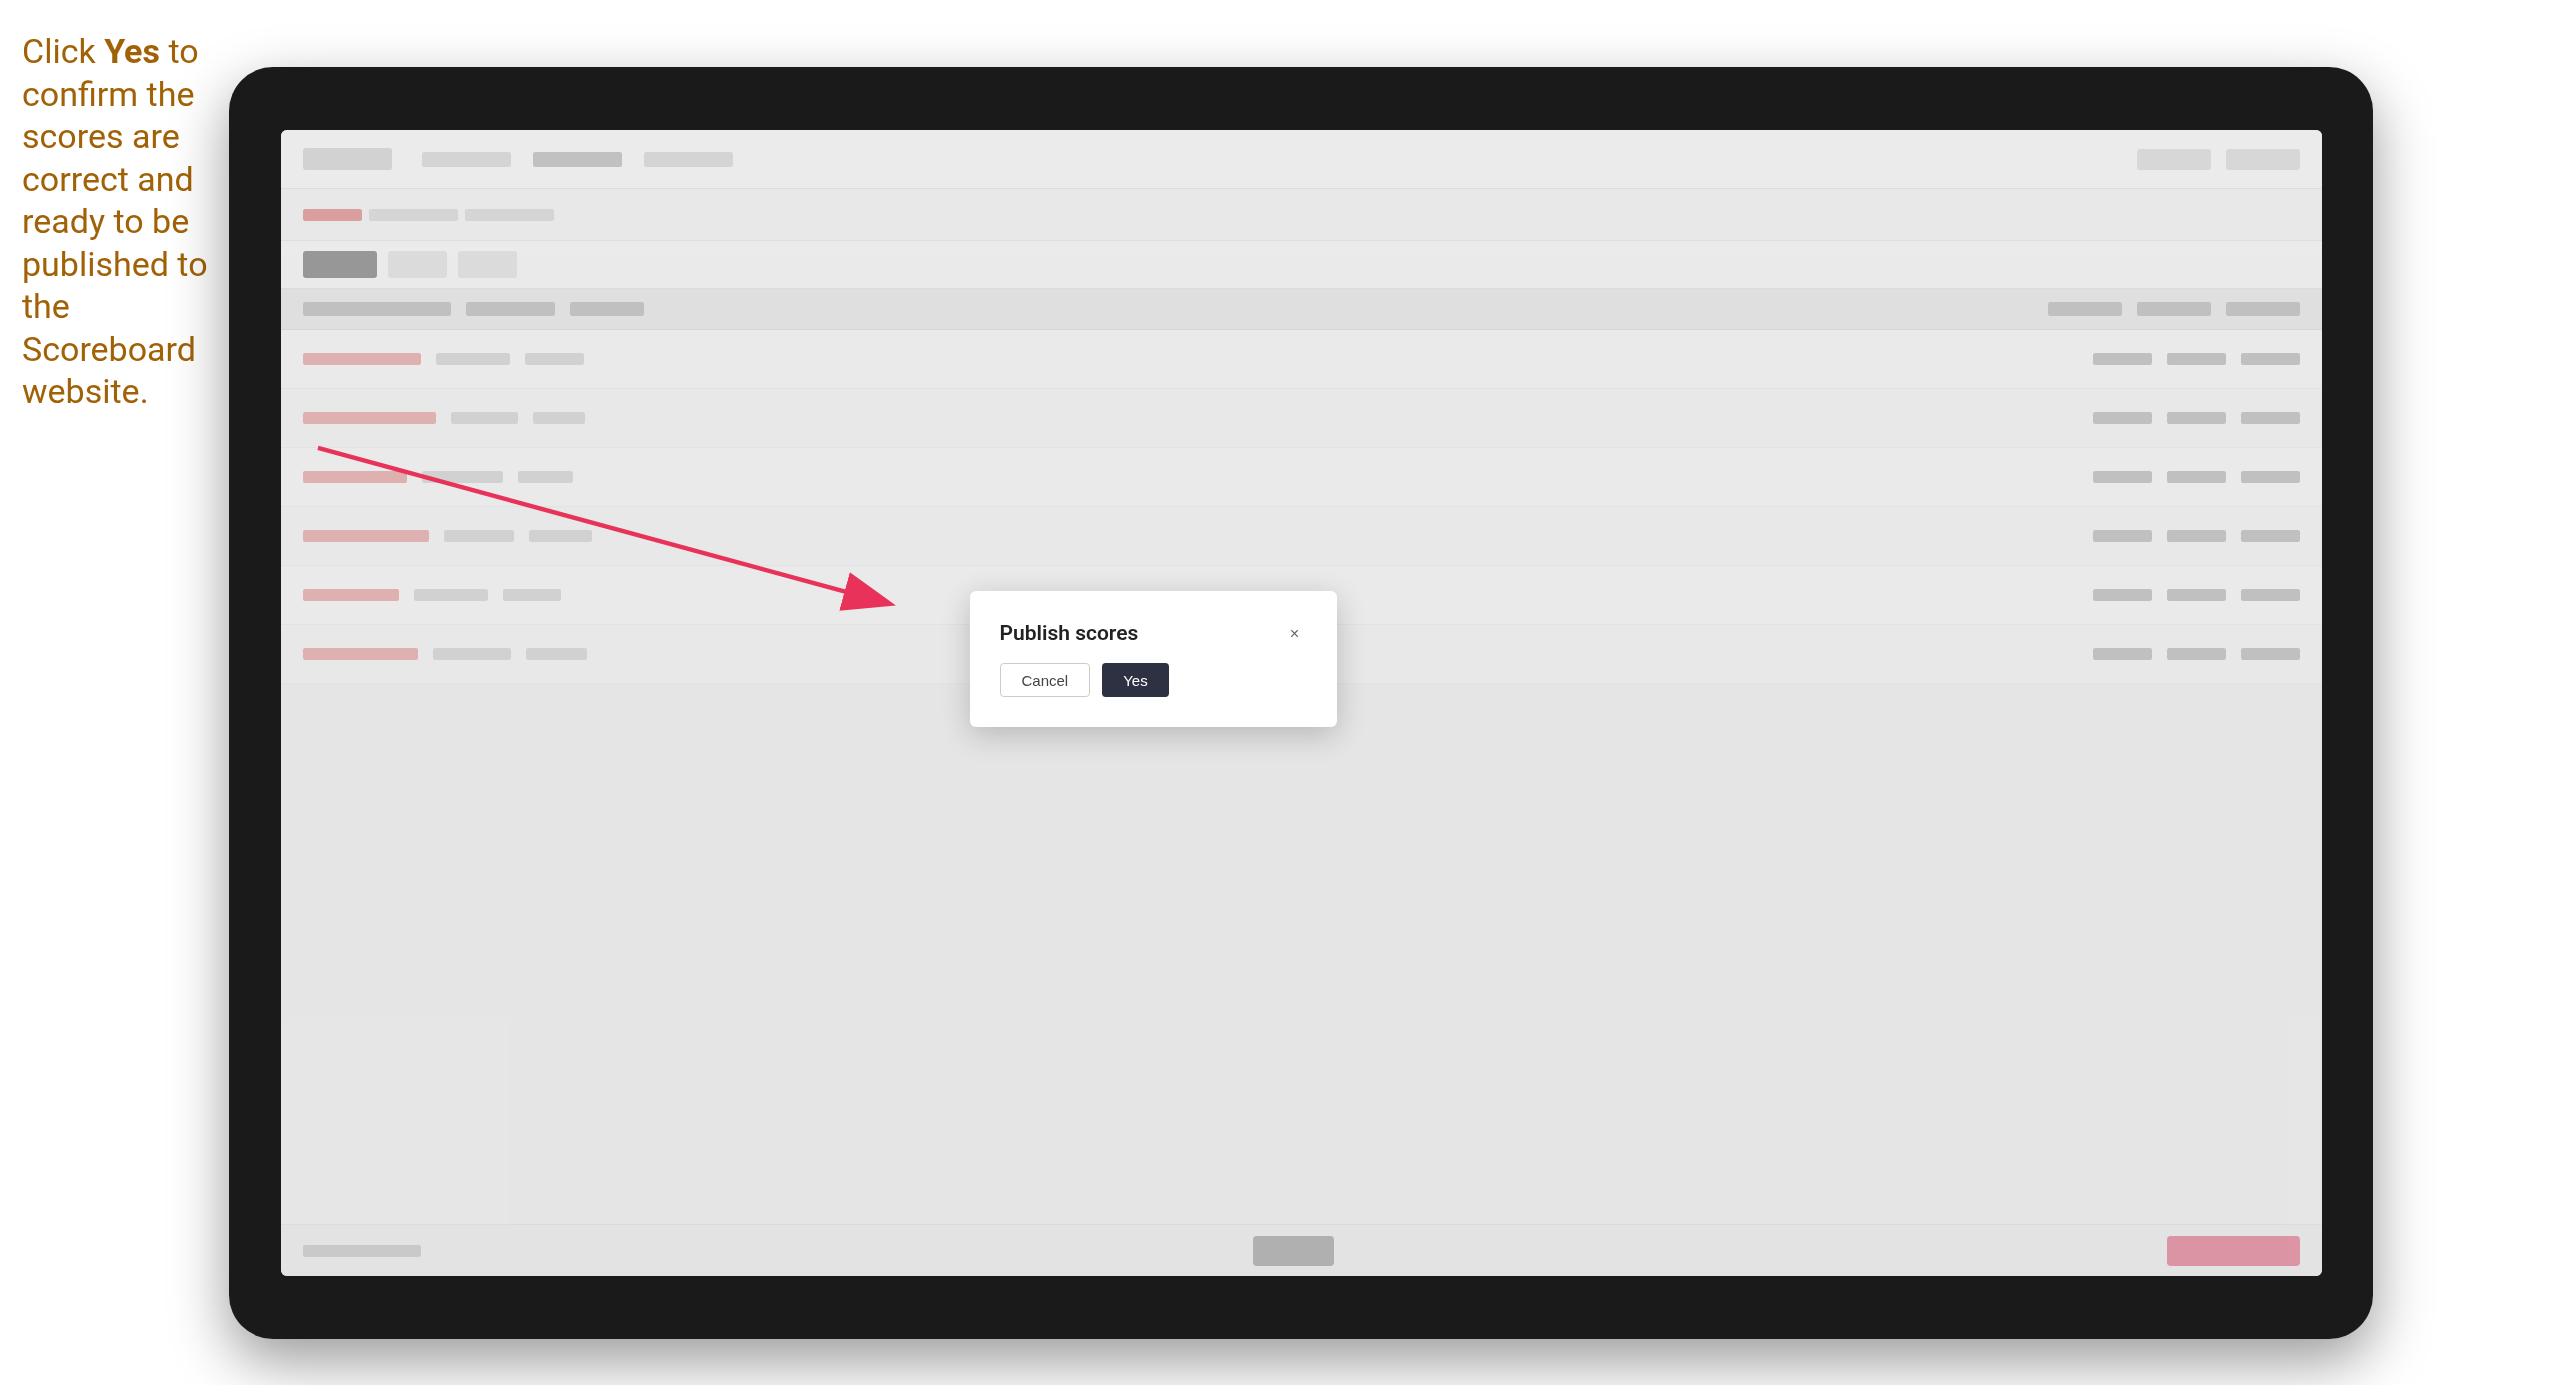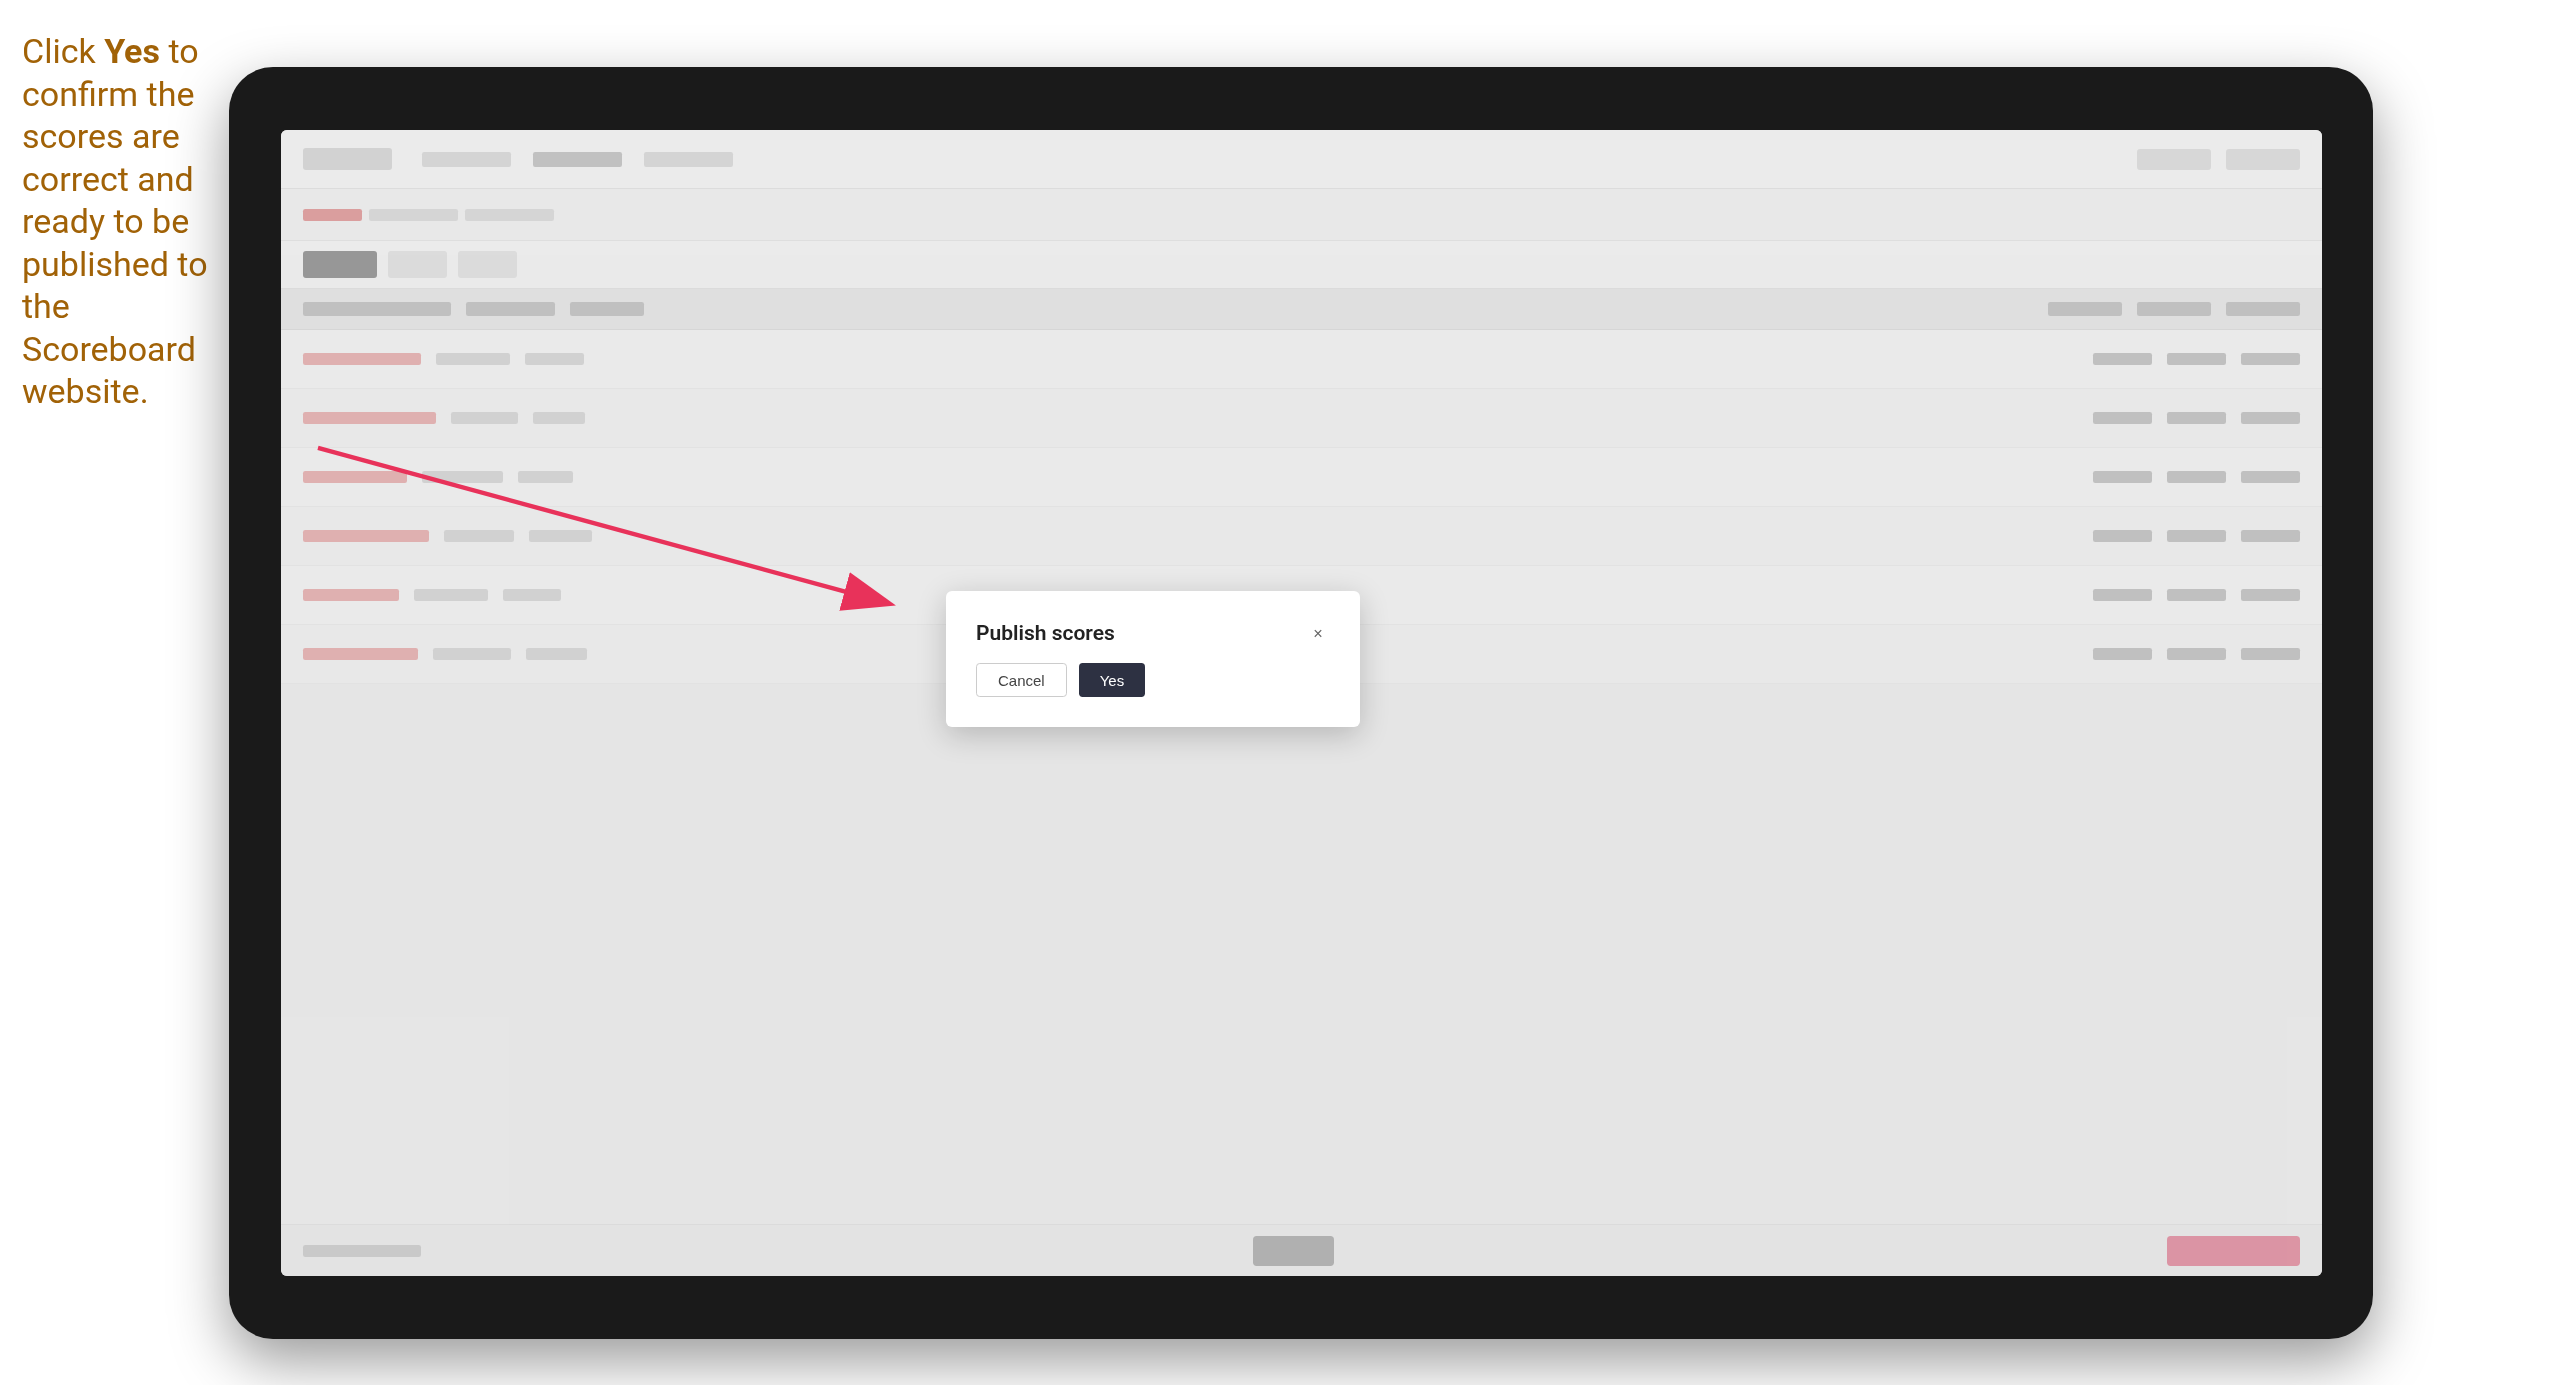--- a/index.html
+++ b/index.html
@@ -256,21 +256,21 @@
       align-items: center;
       justify-content: center;
       z-index: 10;
     }
 
     
     .dialog {
       background: #ffffff;
       border-radius: 6px;
       box-shadow: 0 7.4px 30px rgba(0,0,0,0.2);
-      width: 414px;
+      width: 367px;
       padding: 30px;
       position: relative;
       top: -44px;
       left: -148px;
     }
 
     .dialog-header {
       display: flex;
       align-items: center;
       justify-content: space-between;

